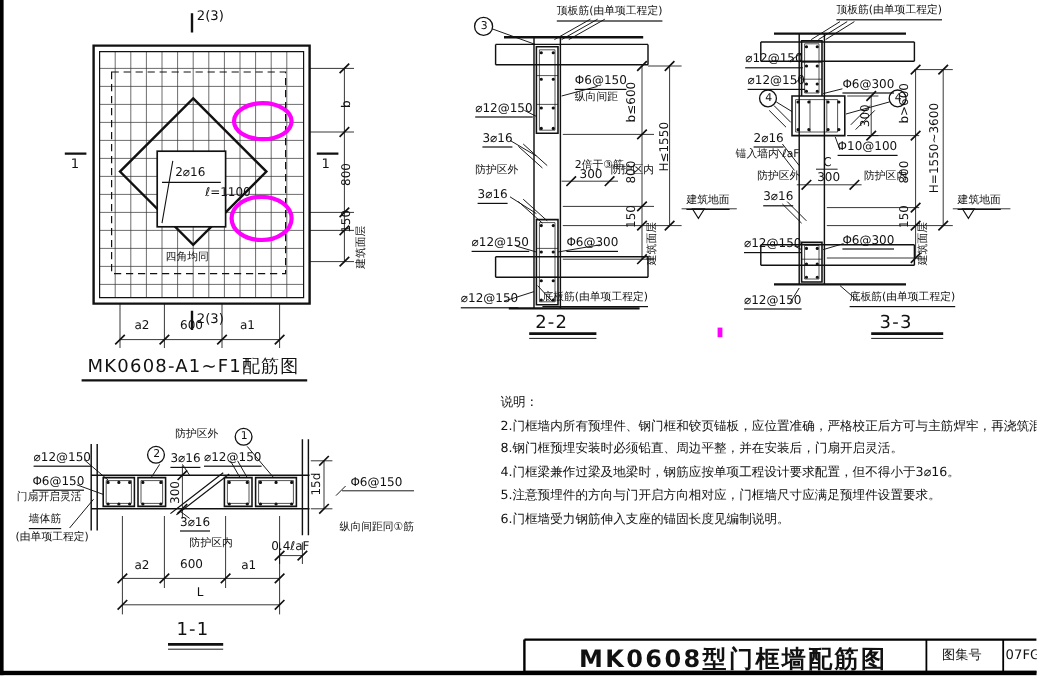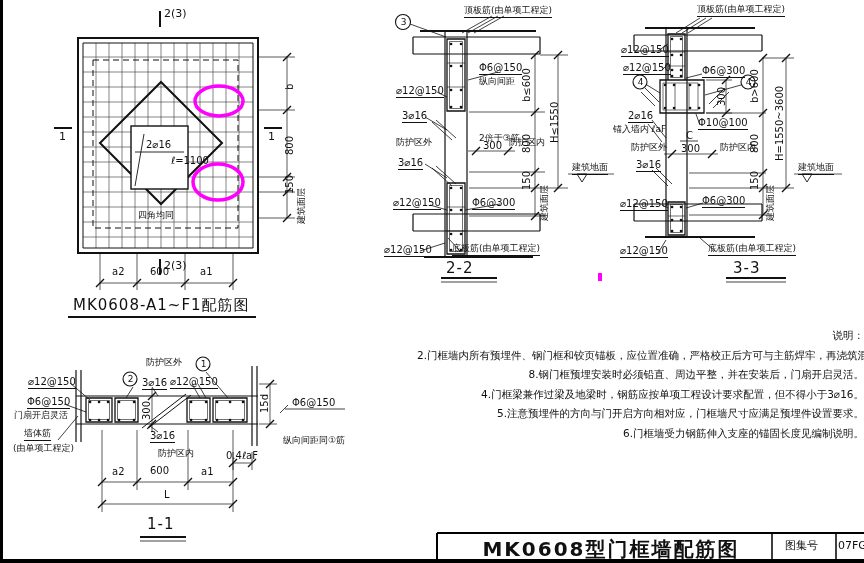--- a/index.html
+++ b/index.html
@@ -6,21 +6,21 @@
   #canvas{position:relative;width:864px;height:563px;background:#fff;overflow:hidden;
           font-family:"DejaVu Sans",sans-serif;color:#111;}
   .lbl{position:absolute;font-size:10px;line-height:1.1;white-space:nowrap;color:#111;}
   .s9{font-size:9px;}
   .s12{font-size:11px;}
   .s15{font-size:15px;letter-spacing:1px;}
   .u{border-bottom:1px solid #111;padding-bottom:1px;}
   .v{transform:rotate(-90deg);transform-origin:left top;}
   .callout{position:absolute;font-size:9px;text-align:center;}
   #notes{position:absolute;left:417px;top:326px;width:447px;font-size:10.5px;
-         line-height:19.6px;white-space:nowrap;text-align:right;}
+         line-height:19.6px;white-space:nowrap;}
   #titleblock-title{position:absolute;left:452px;top:536px;width:318px;text-align:center;
          font-size:20px;font-weight:600;letter-spacing:2px;}
   .border-black{position:absolute;background:#000;}
 </style>
 </head>
 <body>
 
 <div id="canvas">
 
   <div class="border-black" style="left:0;top:0;width:3px;height:563px;"></div>

